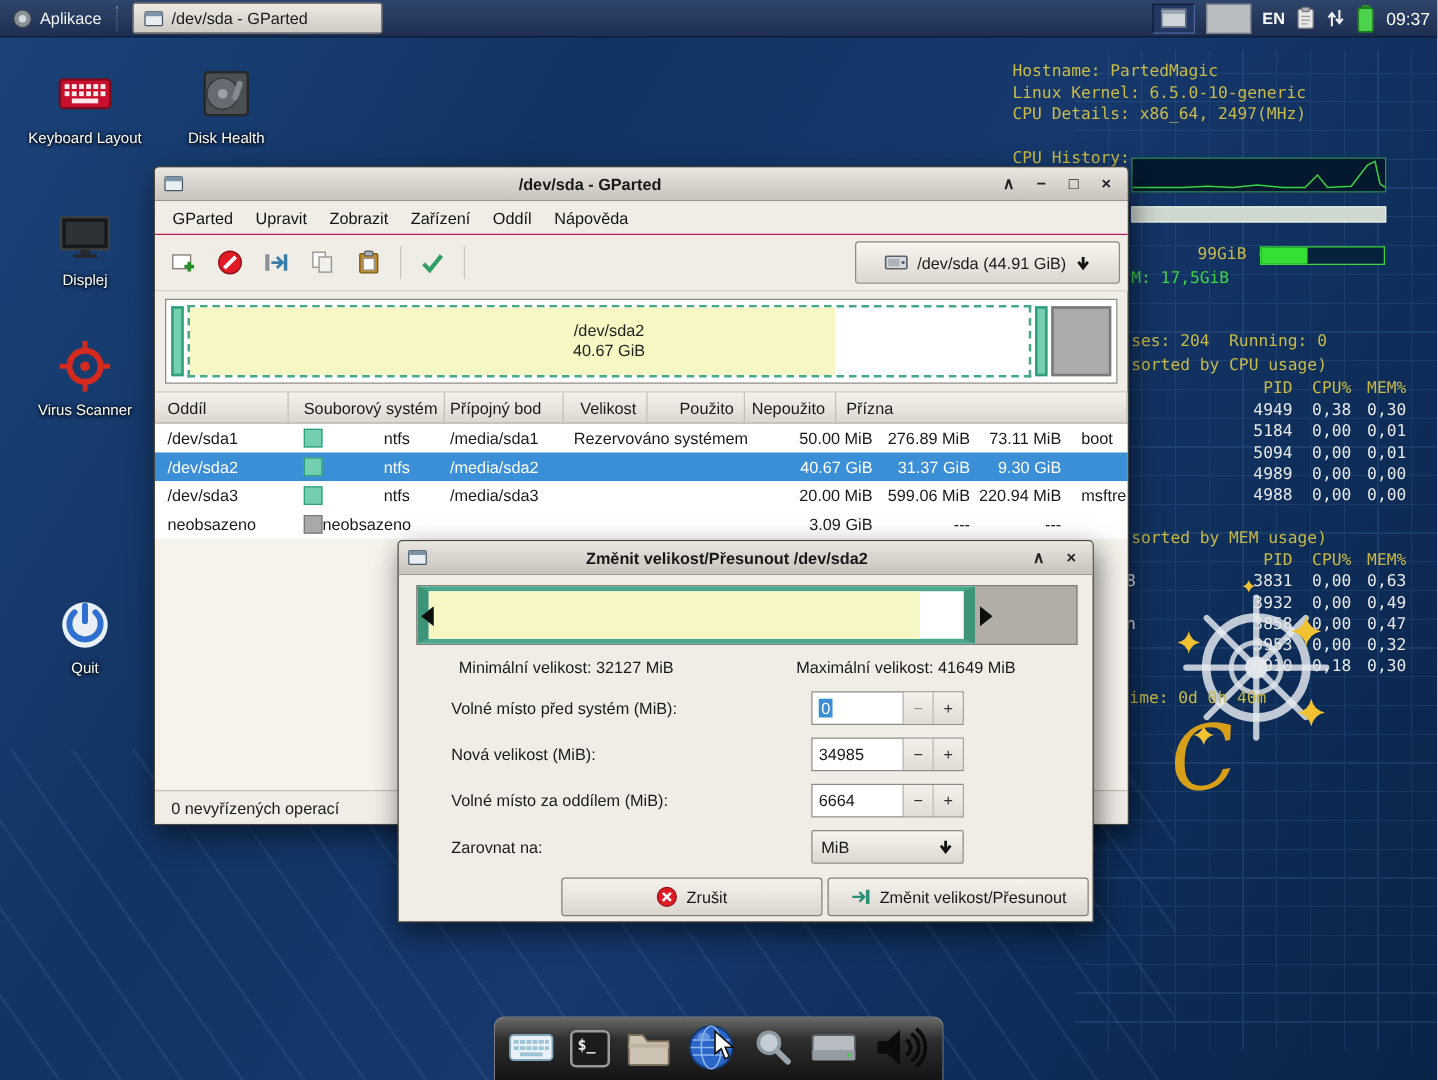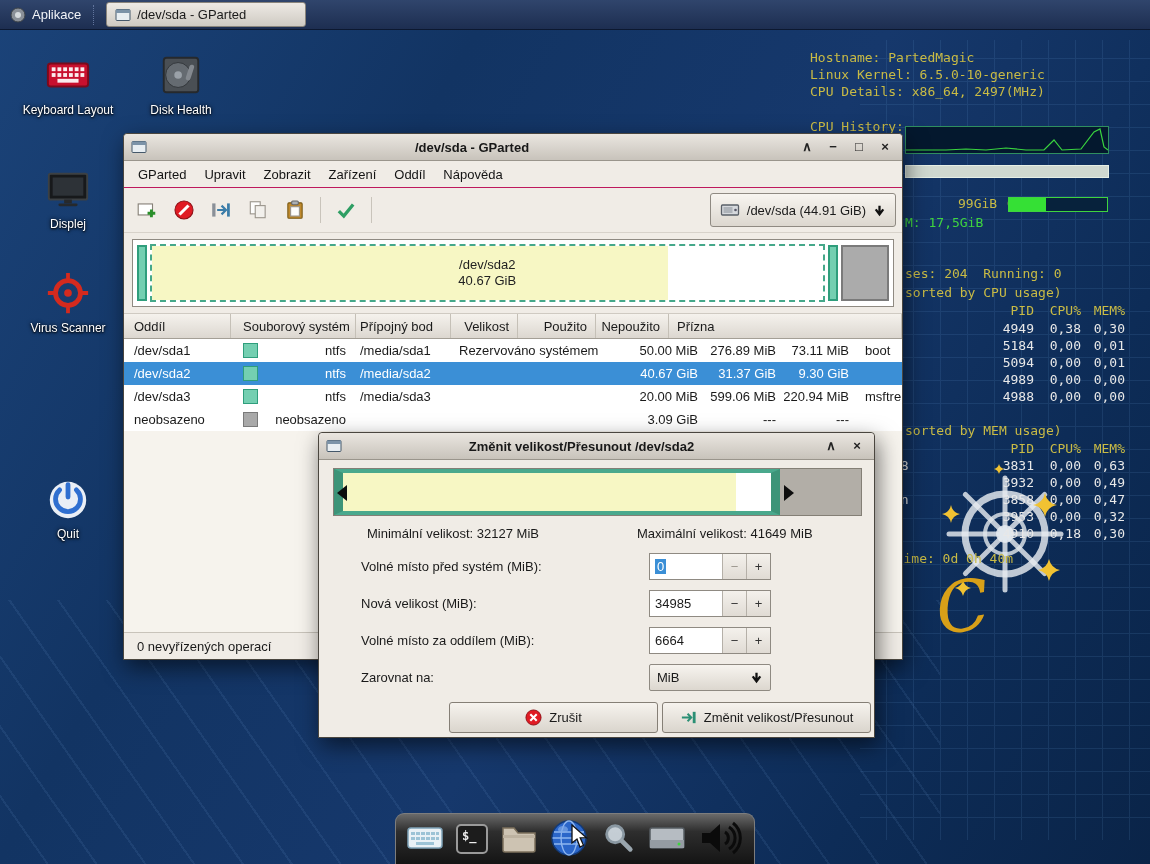--- a/index.html
+++ b/index.html
@@ -52,42 +52,42 @@
     box-shadow:3px 8px 22px rgba(0,0,0,.55);display:flex;flex-direction:column}
   .titlebar{height:27px;flex:0 0 27px;background:linear-gradient(#eae6e0,#c8c3bb);border-bottom:1px solid #9a958c;
     border-radius:4px 4px 0 0;display:flex;align-items:center;padding:0 7px;gap:6px}
   .t-title{flex:1;text-align:center;font-weight:bold;font-size:13px;color:#181818;white-space:nowrap;overflow:hidden}
   .wbtn{width:20px;height:20px;line-height:19px;text-align:center;color:#222;font-size:13px;font-weight:bold}
   .menubar{height:27px;flex:0 0 27px;display:flex;align-items:center;padding:0 5px;background:#f0ece6;border-bottom:1px solid #be185d}
   .menu-item{padding:4px 9px;font-size:13px;color:#141414}
   .toolbar{height:45px;flex:0 0 45px;display:flex;align-items:center;padding:0 6px;gap:3px;background:#f0ece6;border-bottom:1px solid #d7d2ca}
   .tbtn{width:34px;height:34px;display:flex;align-items:center;justify-content:center;border-radius:3px}
   .tsep{width:1px;height:26px;background:#c9c4bb;margin:0 5px}
-  .device-combo{margin-left:auto;display:flex;align-items:center;gap:7px;height:34px;padding:0 9px;
+  .device-combo{margin-left:auto;display:flex;align-items:center;gap:7px;height:34px;padding:0 22px;
     background:linear-gradient(#f8f5f0,#dcd7cf);border:1px solid #8f8a82;border-radius:3px;font-size:13px}
 
   
   .disk-visual{margin:6px 8px;height:68px;flex:0 0 68px;background:#fff;border:1px solid #8f8a82;
     display:flex;align-items:center;padding:0 4px;gap:3px}
   .pblock{height:56px}
   .p-ntfs{background:#74cfb1;border:2px solid #2f9e7c}
   .p-sel{width:682px;height:58px;border:2px dashed #45a88a;background:#fff;position:relative;
     display:flex;flex-direction:column;align-items:center;justify-content:center}
   .p-sel .fill-used{position:absolute;left:0;top:0;bottom:0;width:77%;background:#f7f7c4}
   .p-sel span{position:relative;z-index:1;font-size:13px;line-height:16px;color:#222}
   .p-unalloc{background:#ababab;border:2px solid #7a7a7a}
 
   
   .thead{display:flex;height:26px;flex:0 0 26px;background:linear-gradient(#f5f2ed,#dcd7d0);border-top:1px solid #cfcac2;border-bottom:1px solid #a49f96}
   .th{font-size:13px;border-right:1px solid #c5c0b7;display:flex;align-items:center;padding:0 8px;white-space:nowrap;overflow:hidden}
   .trow{display:flex;height:23px;flex:0 0 23px;background:#fff;font-size:13px;align-items:center}
   .trow.selected{background:#3b8fd6;color:#fff}
   .tc{display:flex;align-items:center;padding:0 8px;height:100%;overflow:hidden;white-space:nowrap}
   .num{justify-content:flex-end}
-  .c-part{width:107px;padding-left:10px}.c-fs{width:125px;justify-content:space-between;padding-left:12px;padding-right:10px}
+  .c-part{width:107px;padding-left:10px}.c-fs{width:125px;justify-content:space-between;padding-left:12px;padding-right:28px}
   .c-mount{width:95px;padding-left:4px}.c-name{width:188px}.c-size{width:67px}.c-used{width:78px}.c-unused{width:73px}.c-flags{flex:1}
   .fsq{width:15px;height:15px;background:#74cfb1;border:1px solid #2f9e7c;flex:0 0 auto}
   .fsq.gray{background:#a9a9a9;border-color:#7a7a7a}
   .fst{font-style:normal}
   .tbody-rest{flex:1;background:#f6f3ed}
   .statusbar{height:27px;flex:0 0 27px;border-top:1px solid #c8c3ba;display:flex;align-items:center;padding:0 13px;font-size:13px;background:#f0ece6}
 
   
   .dlg-body{position:relative;flex:1}
   .rz-frame{position:absolute;left:14px;top:8px;width:529px;height:48px;background:#b2aea7;border:1px solid #847f76;display:flex}
@@ -310,20 +310,41 @@
       <span>Aplikace</span>
     </div>
     <div class="tb-handle"></div>
     <div class="tb-task">
       <svg width="16" height="14" viewBox="0 0 16 14">
         <rect x="1" y="1.5" width="14" height="11" rx="1" fill="#e8eef2" stroke="#45586a"></rect>
           <rect x="1" y="1.5" width="14" height="3.5" fill="#7c93a8"></rect>
       </svg>
       <span>/dev/sda - GParted</span>
     </div>
+    <div class="tb-right">
+      <div class="tray-pager">
+          <div class="pager-win"></div>
+        </div>
+      <div class="tray-box"></div>
+      <span class="tb-en">EN</span>
+      <svg width="15" height="19" viewBox="0 0 15 19">
+        <rect x="1.5" y="2.5" width="12" height="15" rx="1.5" fill="#e8e8e8" stroke="#888"></rect>
+        <rect x="4.5" y="0.8" width="6" height="3.4" rx="1" fill="#aab0b6" stroke="#777"></rect>
+        <path d="M4 8h7M4 11h7M4 14h5" stroke="#9a9a9a" stroke-width="1"></path>
+      </svg>
+      <svg width="15" height="19" viewBox="0 0 15 19">
+        <path d="M4.5 16V6M1.8 9L4.5 5.5L7.2 9" stroke="#eee" stroke-width="1.7" fill="none"></path>
+        <path d="M10.5 3v10M7.8 10l2.7 3.5L13.2 10" stroke="#eee" stroke-width="1.7" fill="none"></path>
+      </svg>
+      <svg width="15" height="24" viewBox="0 0 15 24">
+        <rect x="4.5" y="1" width="6" height="2.5" fill="#2a8f2a"></rect>
+        <rect x="1.5" y="3.5" width="12" height="19" rx="2" fill="#4cd34c" stroke="#1e7a1e" stroke-width="1.5"></rect>
+      </svg>
+      <span class="tb-clock">09:37</span>
+    </div>
   </div>
 
   <div class="window" style="left:123px;top:133px;width:780px;height:527px;z-index:10">
     <div class="titlebar">
       <svg width="16" height="14" viewBox="0 0 16 14">
         <rect x="1" y="1.5" width="14" height="11" rx="1" fill="#e8eef2" stroke="#45586a"></rect>
           <rect x="1" y="1.5" width="14" height="3.5" fill="#7c93a8"></rect>
       </svg>
       <span class="t-title">/dev/sda - GParted</span>
       <span class="wbtn">∧</span>

